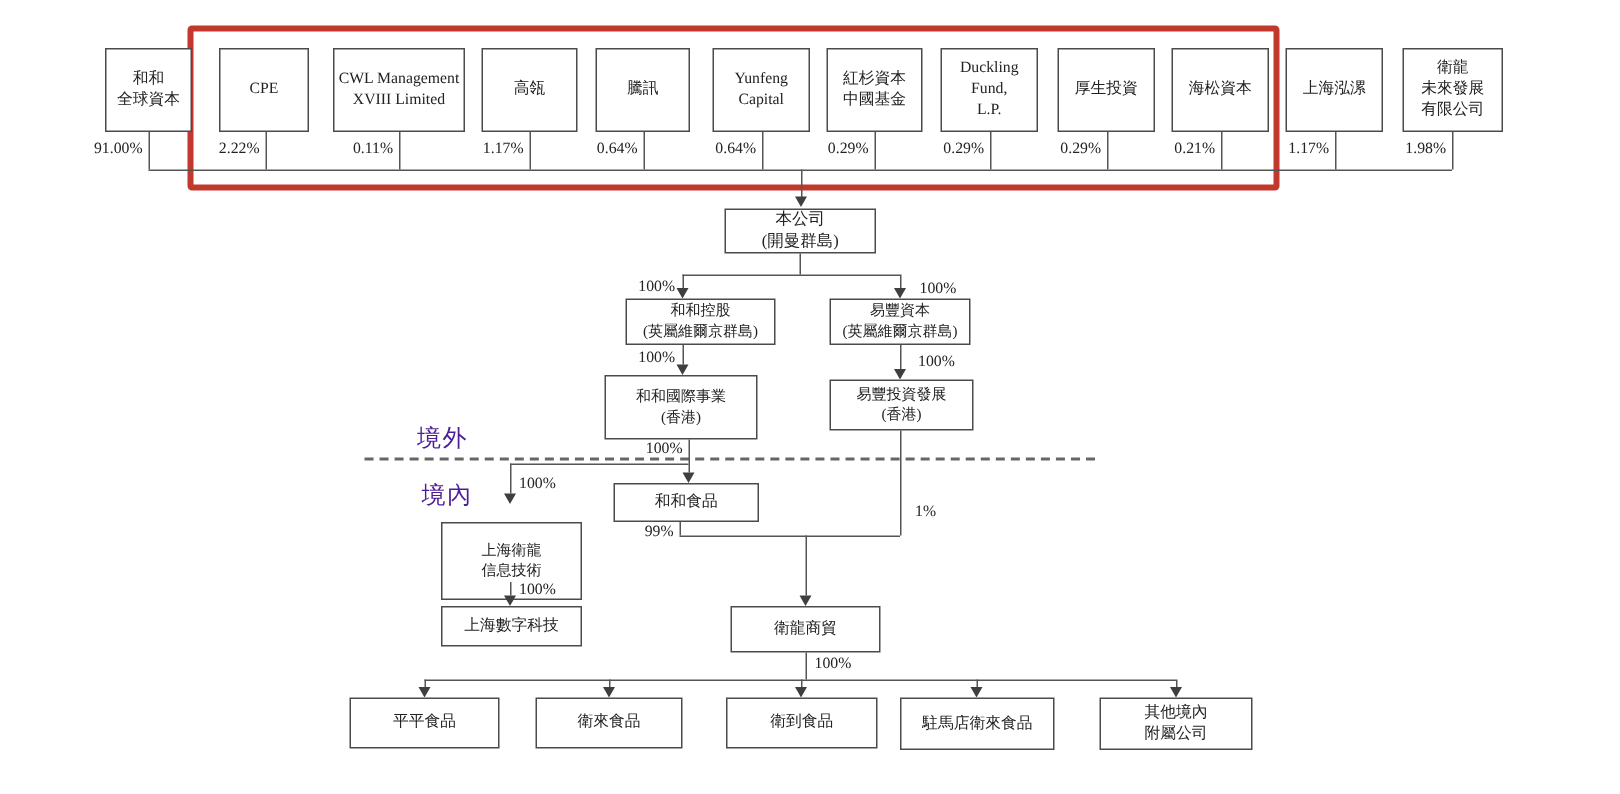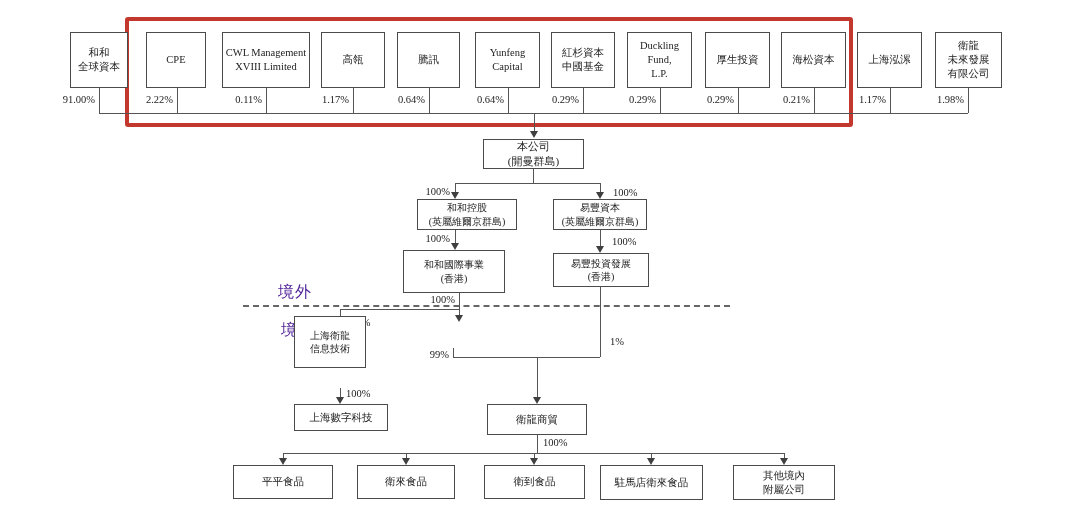--- a/index.html
+++ b/index.html
@@ -125,22 +125,23 @@
   <div class="vl" style="left:459px;top:293px;height:22px;"></div>
   <div class="arr" style="left:455px;top:315px;"></div>
   <div class="hl" style="left:340px;top:309px;width:119px;"></div>
   <div class="vl" style="left:340px;top:309px;height:20px;"></div>
   <div class="arr" style="left:336px;top:329px;"></div>
   <div class="pct" style="left:346px;top:317px;">100%</div>
 
   <div class="vl" style="left:600px;top:287px;height:70px;"></div>
   <div class="pct" style="left:610px;top:336px;">1%</div>
 
-  <div class="box small" style="left:294px;top:316px;width:72px;height:52px;">上海衛龍
+  <div class="box small" style="left:294px;top:348px;width:94px;height:52px;">上海衛龍
 信息技術</div>
+  <div class="box" style="left:409px;top:322px;width:97px;height:26px;">和和食品</div>
 
   <div class="vl" style="left:453px;top:348px;height:9px;"></div>
   <div class="pct r" style="left:407px;top:349px;">99%</div>
   <div class="hl" style="left:453px;top:357px;width:147px;"></div>
   <div class="vl" style="left:537px;top:357px;height:40px;"></div>
   <div class="arr" style="left:533px;top:397px;"></div>
 
   <div class="vl" style="left:340px;top:388px;height:9px;"></div>
   <div class="arr" style="left:336px;top:397px;"></div>
   <div class="pct" style="left:346px;top:388px;">100%</div>

